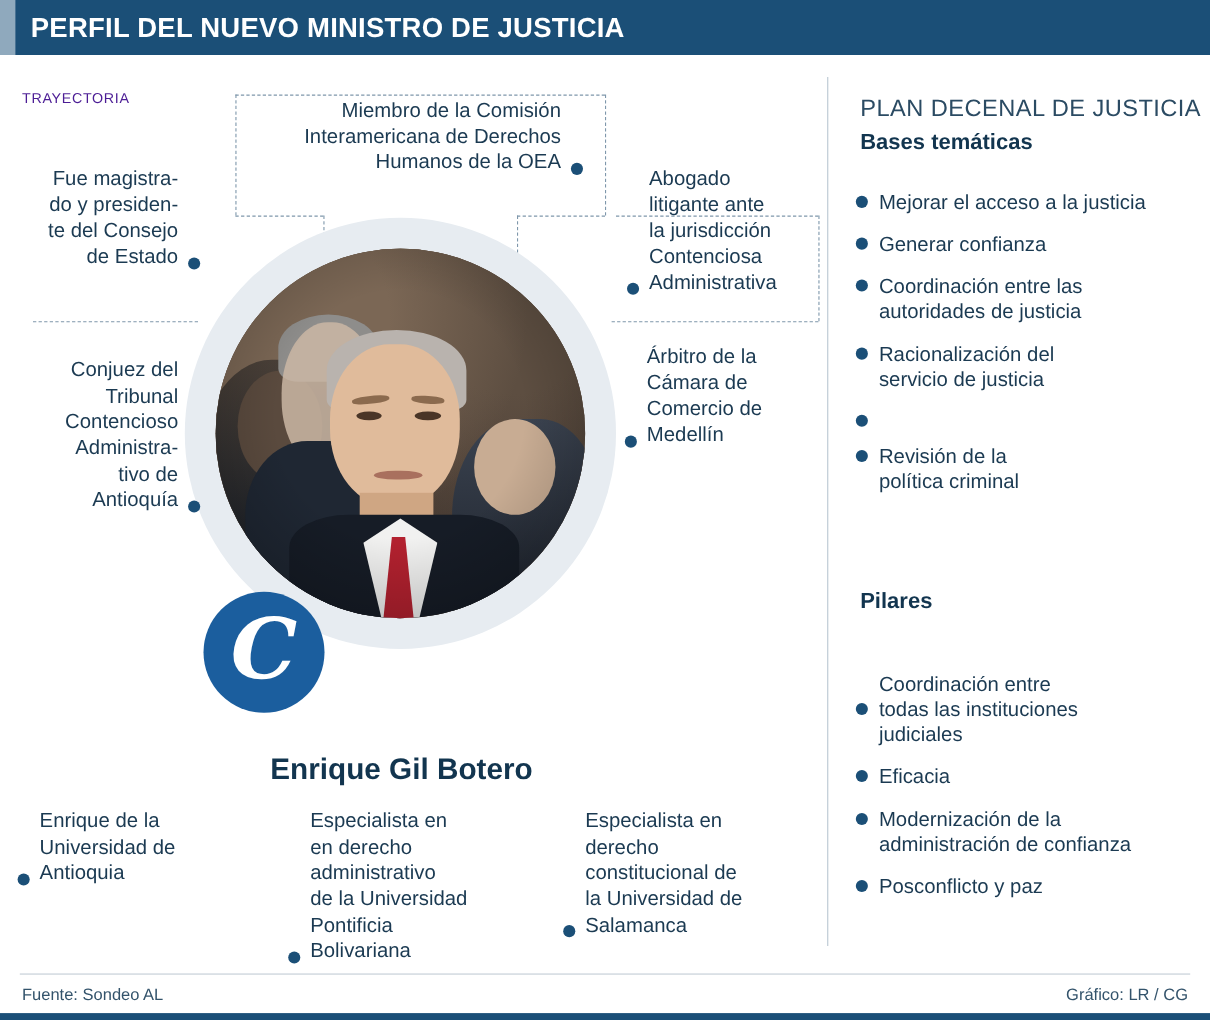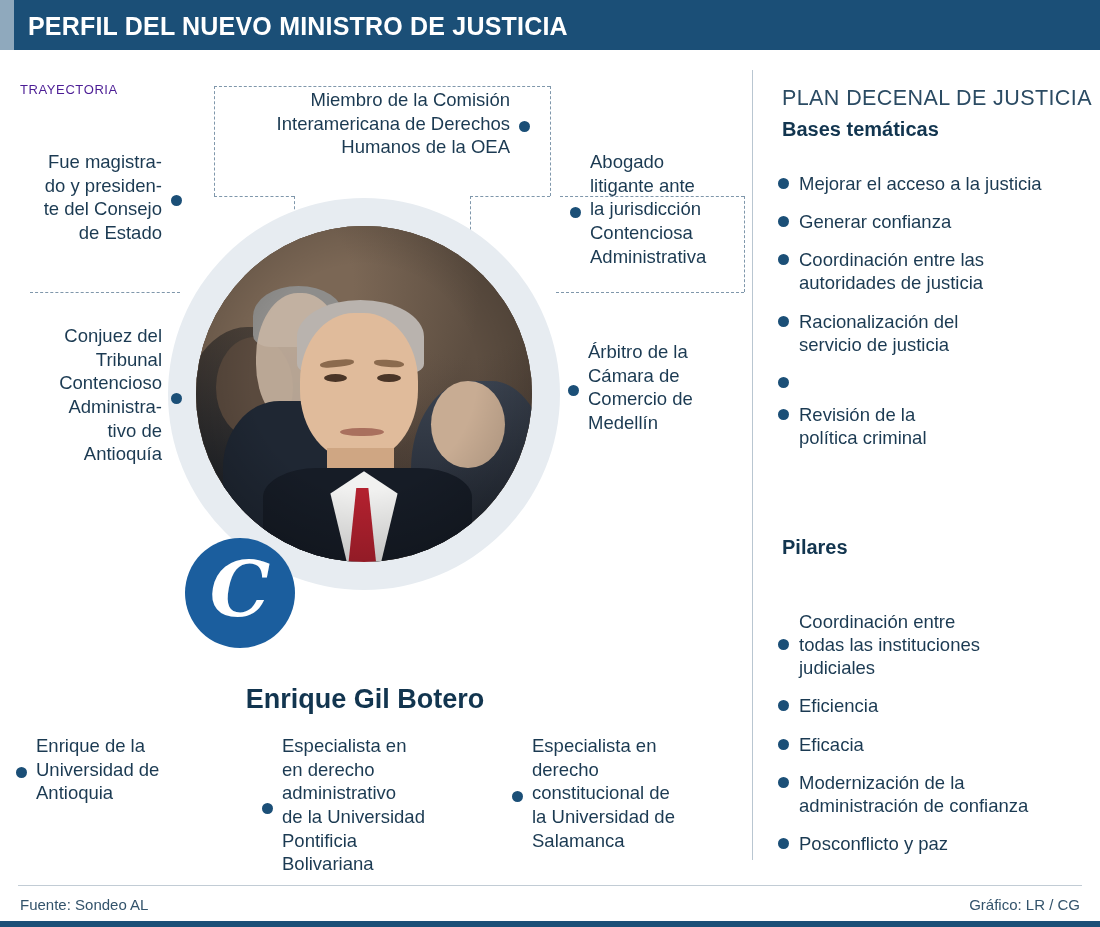--- a/index.html
+++ b/index.html
@@ -58,21 +58,21 @@
     position: absolute;
     font-size: 13px;
     letter-spacing: 0.6px;
     color: #4c1d95;
   }
 
   
   .callout {
     position: absolute;
     display: flex;
-    align-items: center;
+    align-items: flex-end;
     gap: 9px;
     font-size: 18.5px;
     line-height: 1.28;
     color: #1b3a52;
   }
   .callout.right-bullet {
     flex-direction: row-reverse;
   }
   .callout .txt { white-space: pre-line; }
   .callout.align-right .txt { text-align: right; }
@@ -417,21 +417,21 @@
 <div class="callout right-bullet align-right" style="left:26px; top:324px; width:156px;">
   <span class="bullet"></span>
   <span class="txt">Conjuez del
 Tribunal
 Contencioso
 Administra-
 tivo de
 Antioquía</span>
 </div>
 
-<div class="callout" style="left:568px; top:340px; width:180px;">
+<div class="callout" style="left:568px; top:312px; width:180px;">
   <span class="bullet"></span>
   <span class="txt">Árbitro de la
 Cámara de
 Comercio de
 Medellín</span>
 </div>
 
 <div class="callout" style="left:16px; top:734px; width:190px;">
   <span class="bullet"></span>
   <span class="txt">Enrique de la
@@ -496,24 +496,20 @@
 
 <div class="r-list" style="top:576px;">
   <div class="r-item" style="align-items:center;margin-top:34px;">
     <span class="bullet" style="margin-top:0;"></span>
     <span class="txt">Coordinación entre
 todas las instituciones
 judiciales</span>
   </div>
   <div class="r-item">
     <span class="bullet"></span>
-    <span class="txt">Eficiencia</span>
-  </div>
-  <div class="r-item">
-    <span class="bullet"></span>
     <span class="txt">Eficacia</span>
   </div>
   <div class="r-item">
     <span class="bullet"></span>
     <span class="txt">Modernización de la
 administración de confianza</span>
   </div>
   <div class="r-item">
     <span class="bullet"></span>
     <span class="txt">Posconflicto y paz</span>

